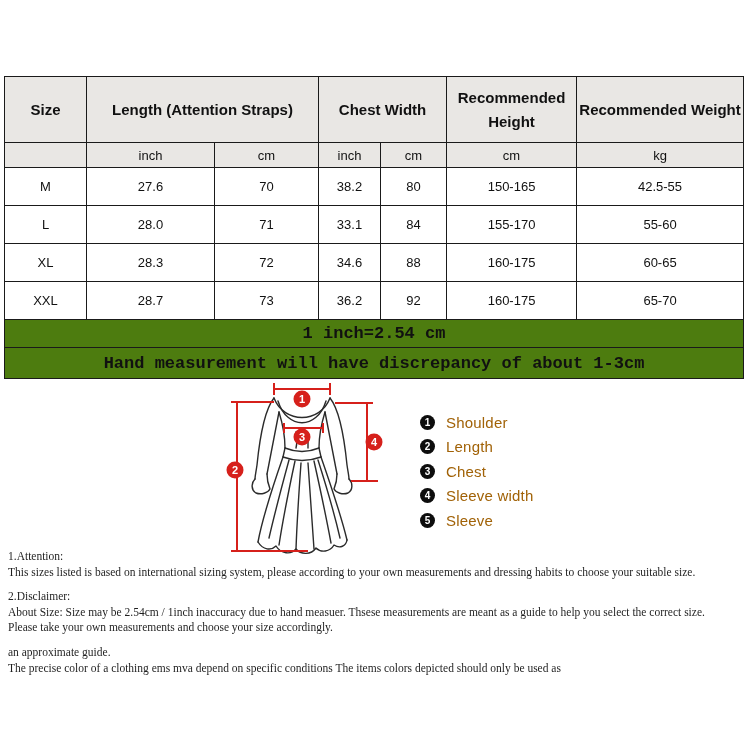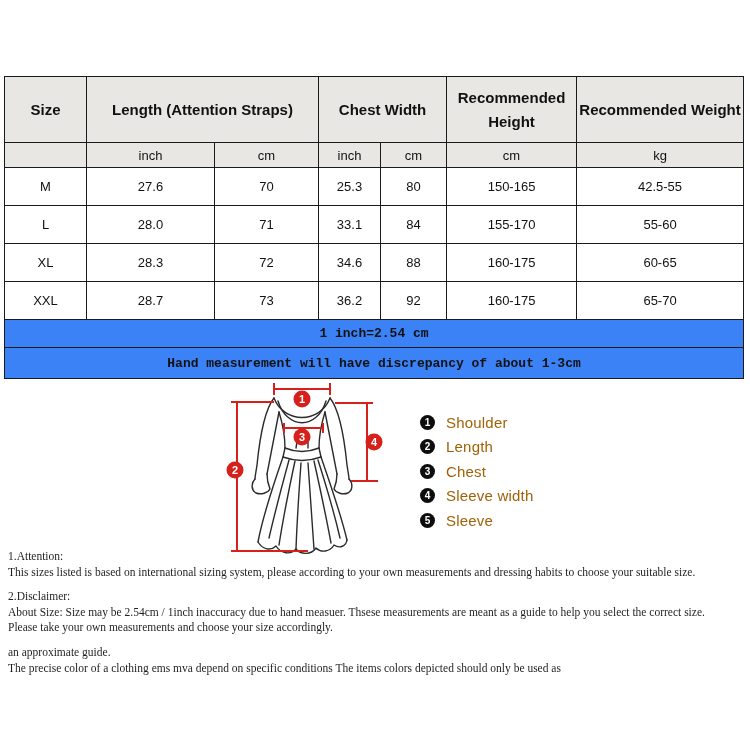--- a/index.html
+++ b/index.html
@@ -10,21 +10,21 @@
   .size-table th,.size-table td{border:1px solid #1a1a1a;text-align:center;vertical-align:middle;padding:0;overflow:hidden;}
   .size-table thead th{background:#e9e7e4;}
   tr.hdr{height:66px;}
   tr.hdr th{font-size:15px;font-weight:bold;line-height:1.55;}
   tr.subhdr{height:25px;}
   tr.subhdr th{font-size:13px;font-weight:normal;text-align:center;}
   tr.datarow{height:38px;}
   tr.datarow td{font-size:13px;background:#fff;}
   tr.note-inch{height:28px;}
   tr.note-hand{height:31px;}
-  .mono-note{font-family:"Liberation Mono","DejaVu Sans Mono",monospace;font-weight:bold;font-size:13px;background:#3b82f6;}
+  .mono-note{font-family:"Liberation Mono","DejaVu Sans Mono",monospace;font-weight:bold;font-size:17px;background:#4d7c0f;}
 
   
   .diagram-svg{position:absolute;left:213px;top:380px;width:210px;height:175px;}
 
   .legend{position:absolute;left:420px;top:410px;}
   .legend-item{display:flex;align-items:center;height:24.5px;}
   .legend-bullet{width:15px;height:15px;border-radius:50%;background:#0d0d0d;color:#fff;
     font-size:10px;font-weight:bold;display:flex;align-items:center;justify-content:center;
     margin-right:11px;flex:0 0 auto;}
   .legend-label{font-size:15px;color:#a16207;letter-spacing:.2px;}
@@ -64,21 +64,21 @@
       <th>cm</th>
       <th>cm</th>
       <th>kg</th>
     </tr>
   </thead>
   <tbody>
     <tr class="datarow">
       <td>M</td>
       <td>27.6</td>
       <td>70</td>
-      <td>25.3</td>
+      <td>38.2</td>
       <td>80</td>
       <td>150-165</td>
       <td>42.5-55</td>
     </tr>
     <tr class="datarow">
       <td>L</td>
       <td>28.0</td>
       <td>71</td>
       <td>33.1</td>
       <td>84</td>

